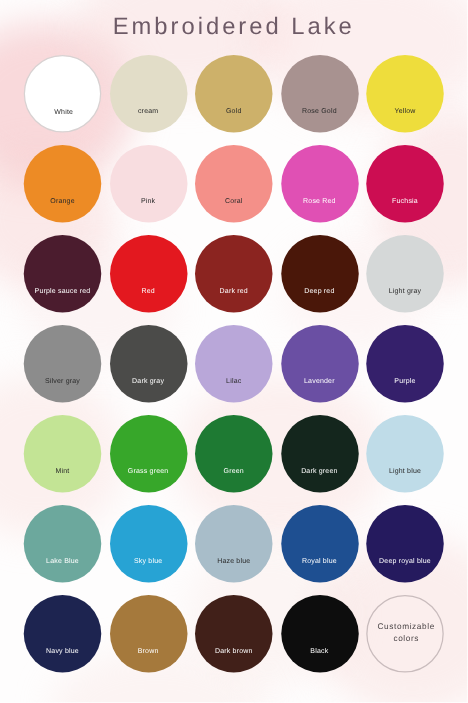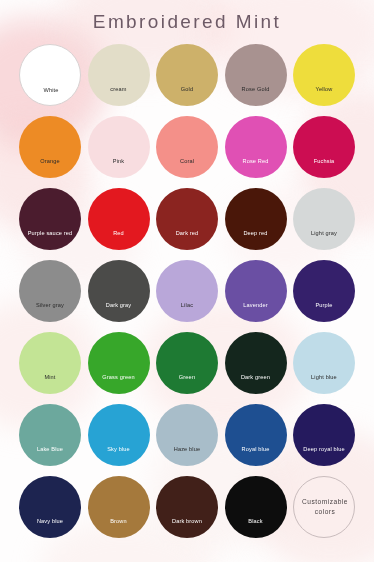--- a/index.html
+++ b/index.html
@@ -124,21 +124,21 @@
   <div class="wash wash-d"></div>
   <div class="wash wash-e"></div>
   <div class="wash wash-f"></div>
   <div class="wash wash-g"></div>
   <div class="wash wash-h"></div>
   <div class="wash wash-i"></div>
   <div class="wash wash-j"></div>
   <div class="wash wash-k"></div>
   <div class="wash wash-l"></div>
 
-  <div id="chart-title">Embroidered Mint</div>
+  <div id="chart-title">Embroidered Lake</div>
 
   <div id="swatch-grid">
       <div class="swatch bordered" style="background: rgb(255, 255, 255);">
         <div class="swatch-label">White</div>
       </div>
       <div class="swatch" style="background: rgb(226, 221, 200);">
         <div class="swatch-label">cream</div>
       </div>
       <div class="swatch" style="background: rgb(205, 177, 106);">
         <div class="swatch-label">Gold</div>

